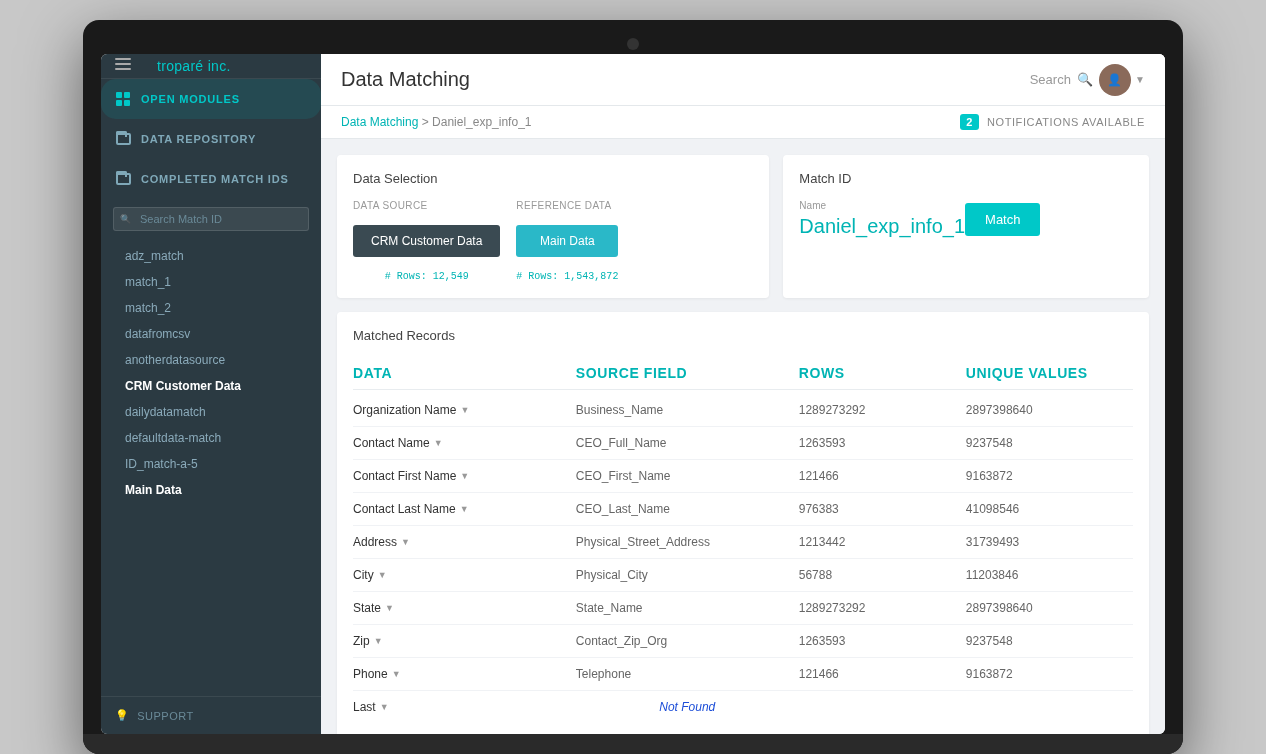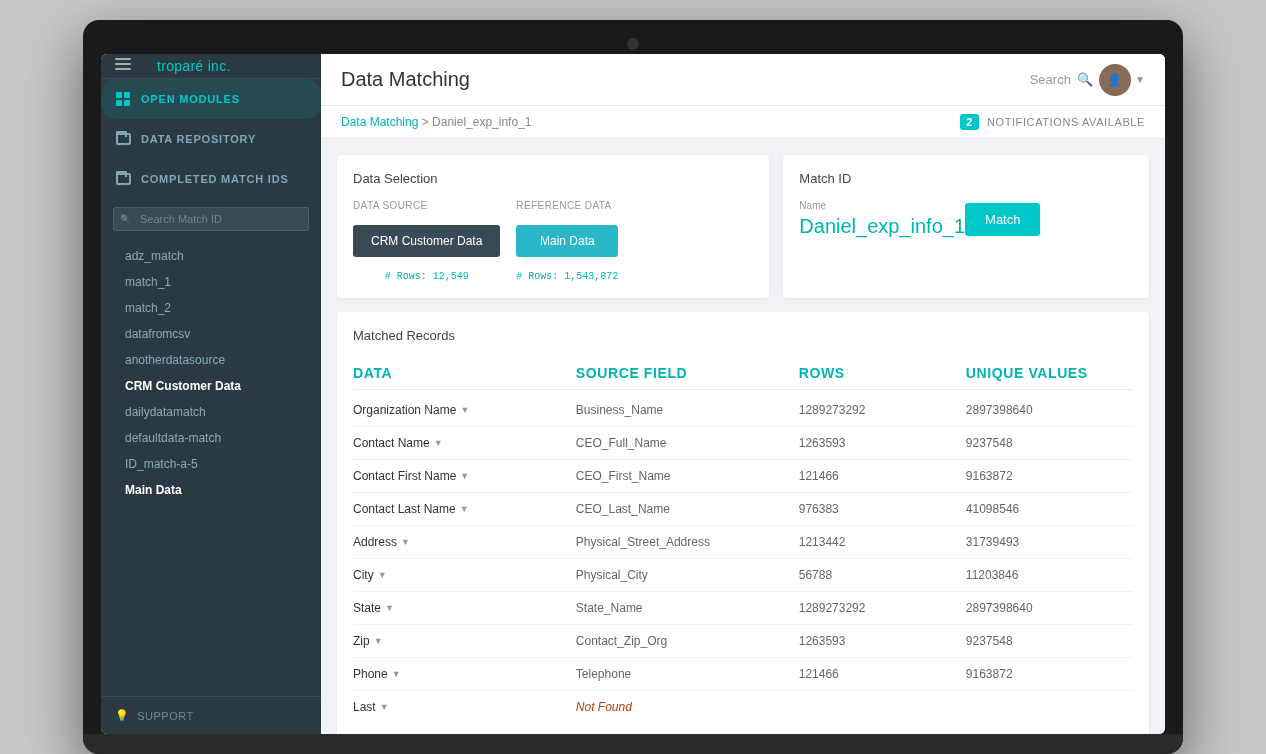--- a/index.html
+++ b/index.html
@@ -431,21 +431,21 @@
     .table-cell.data-col {
       display: flex;
       align-items: center;
       gap: 4px;
       color: #333;
       font-weight: 500;
     }
     .table-cell.source-col { color: #666; }
     .table-cell.rows-col { color: #666; }
     .table-cell.unique-col { color: #666; }
-    .table-cell.not-found { color: #c2410c; font-style: italic; }
+    .table-cell.not-found { color: #1d4ed8; font-style: italic; text-align: center; }
     .dropdown-arrow {
       font-size: 9px;
       color: #999;
     }
   </style>
 </head>
 <body>
 
 <div class="laptop-frame">
   <div class="laptop-notch"></div>

